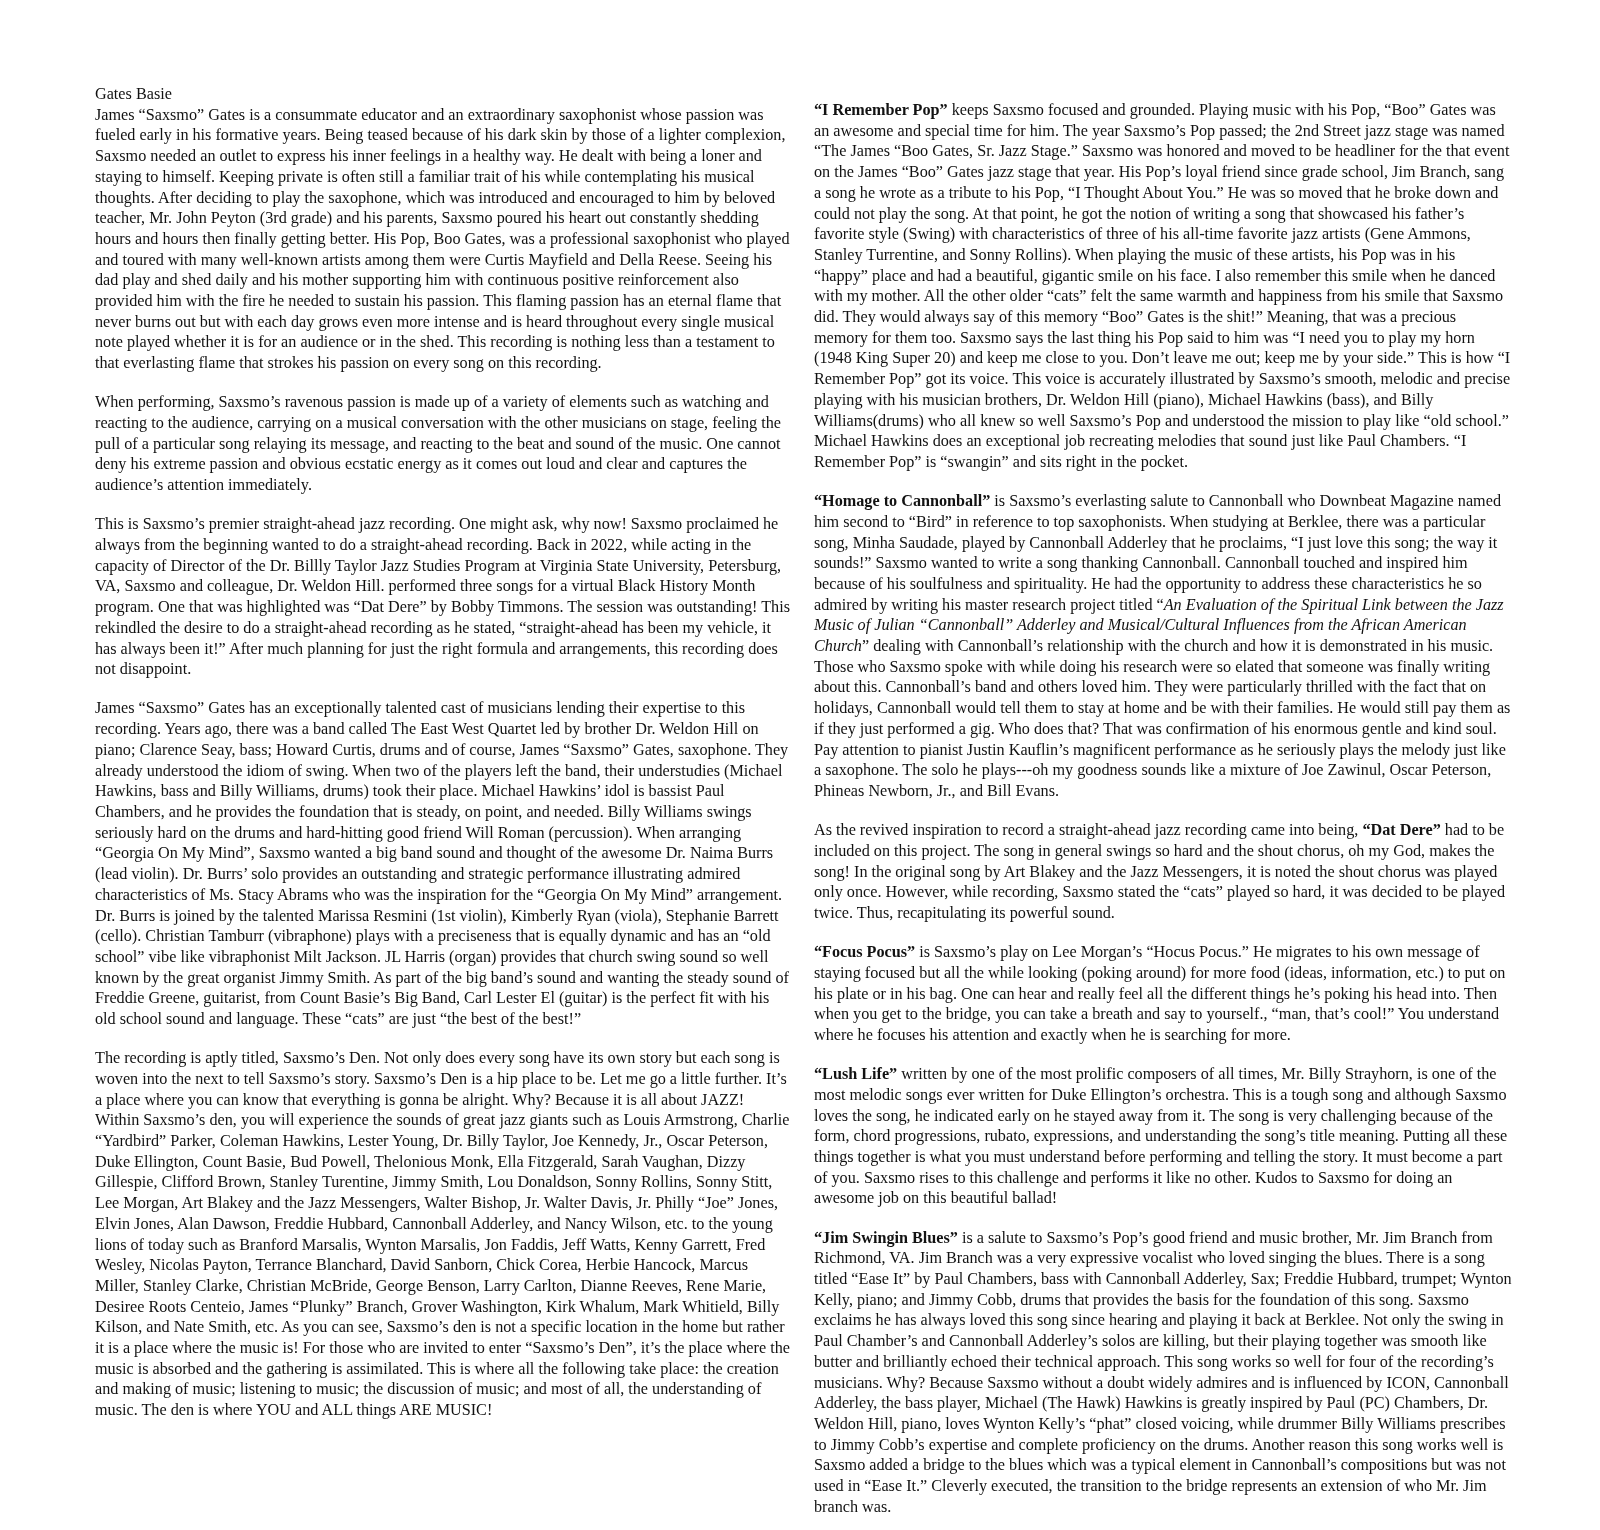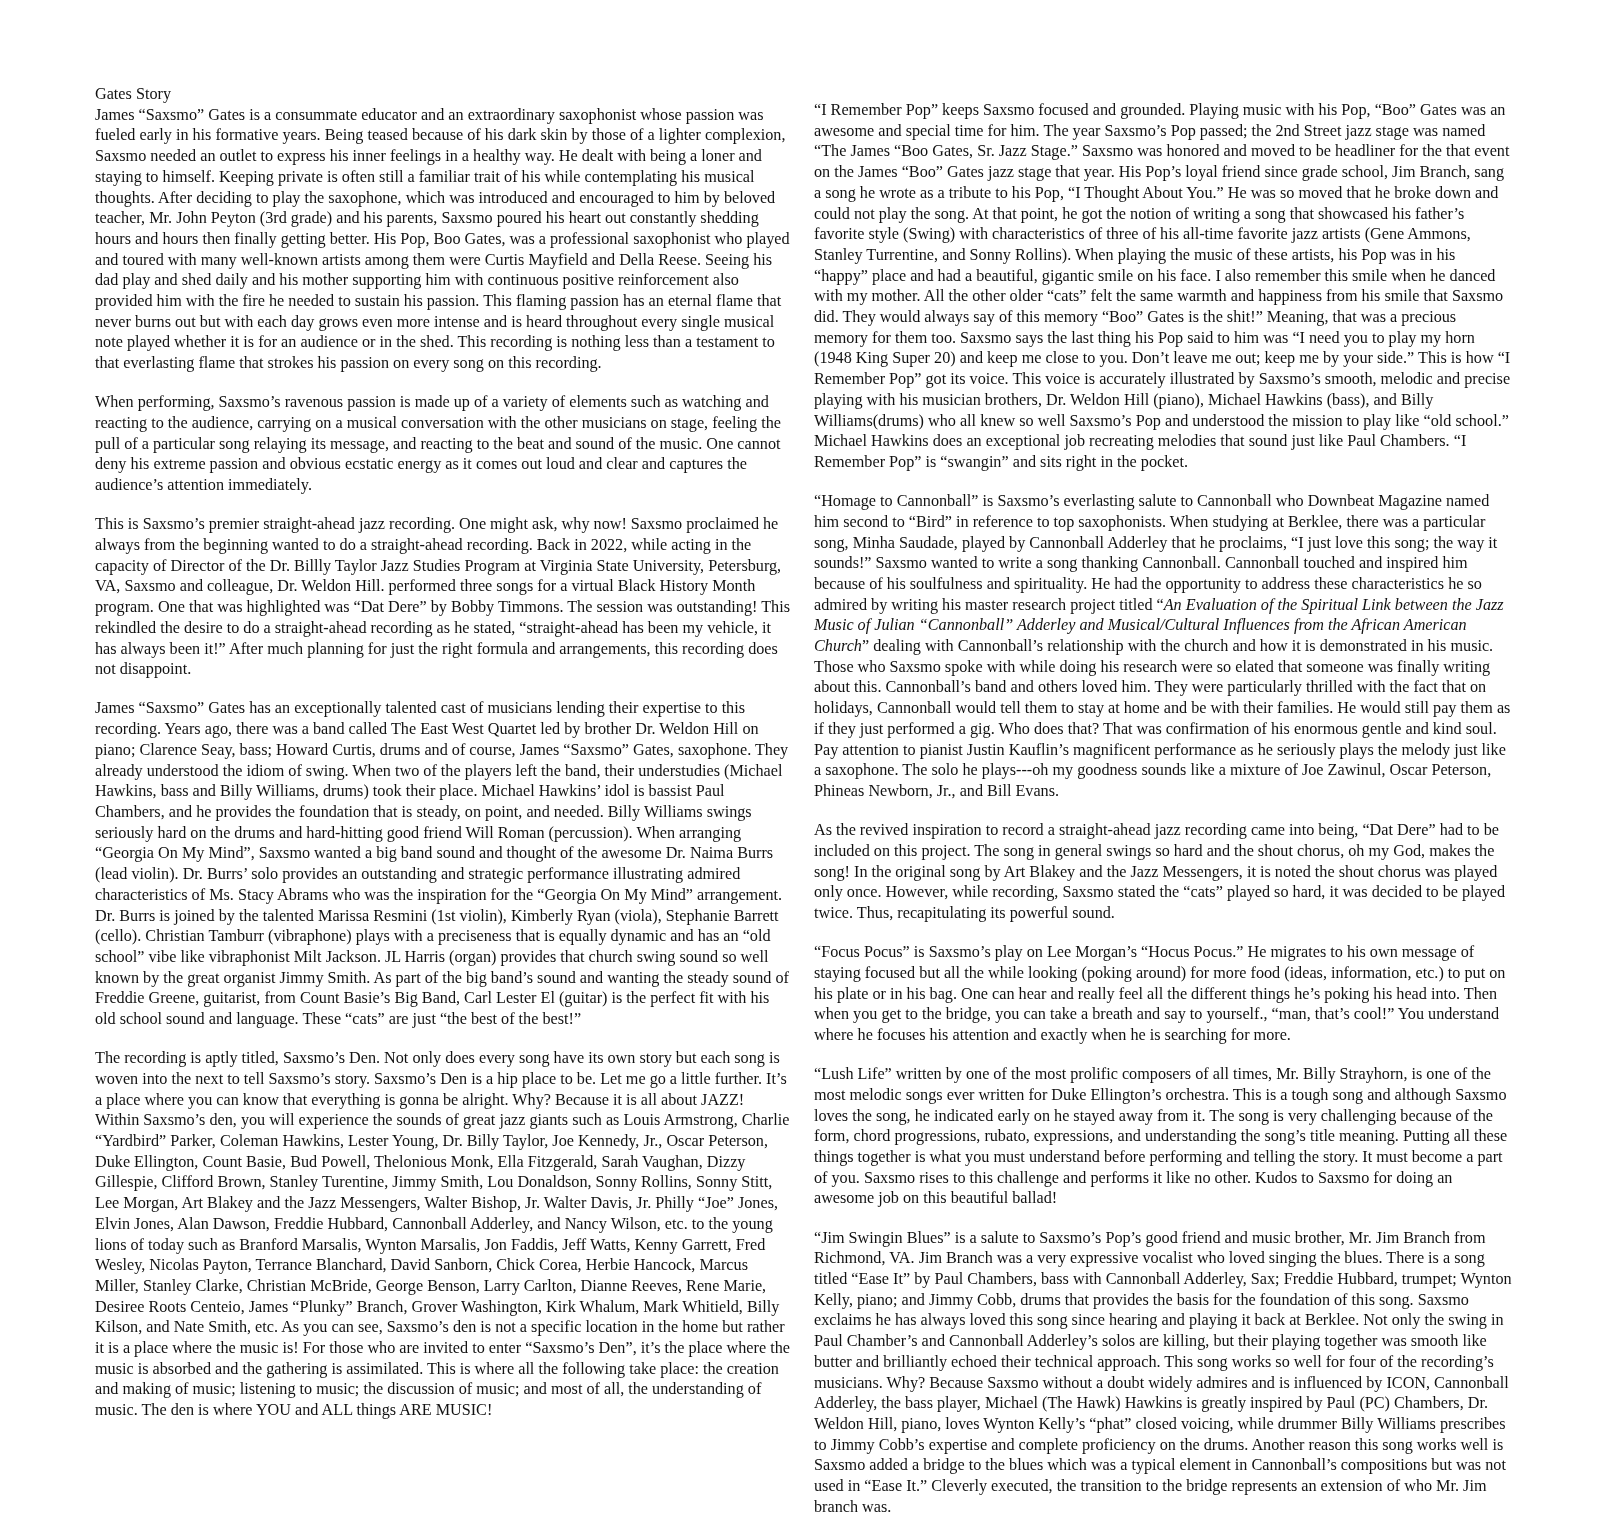--- a/index.html
+++ b/index.html
@@ -32,29 +32,29 @@
   .col-right { width: 698px; padding-top: 16px; }
   .heading {
     font-size: 16.2px;
     line-height: 20.7px;
     margin: 0;
   }
   .paragraphs p {
     margin: 0 0 18.5px 0;
   }
   .paragraphs p:last-child { margin-bottom: 0; }
-  .seg-bold   { font-weight: normal; }
+  .seg-bold   { font-weight: bold; }
   .seg-italic { font-style: italic; }
 </style>
 </head>
 <body>
 
 <main class="page">
   <section class="col col-left">
-    <div class="heading">Gates Story</div>
+    <div class="heading">Gates Basie</div>
     <div class="paragraphs">
         <p><span>James “Saxsmo” Gates is a consummate educator and an extraordinary saxophonist whose passion was fueled early in his formative years. Being teased because of his dark skin by those of a lighter complexion, Saxsmo needed an outlet to express his inner feelings in a healthy way. He dealt with being a loner and staying to himself. Keeping private is often still a familiar trait of his while contemplating his musical thoughts. After deciding to play the saxophone, which was introduced and encouraged to him by beloved teacher, Mr. John Peyton (3rd grade) and his parents, Saxsmo poured his heart out constantly shedding hours and hours then finally getting better. His Pop, Boo Gates, was a professional saxophonist who played and toured with many well-known artists among them were Curtis Mayfield and Della Reese. Seeing his dad play and shed daily and his mother supporting him with continuous positive reinforcement also provided him with the fire he needed to sustain his passion. This flaming passion has an eternal flame that never burns out but with each day grows even more intense and is heard throughout every single musical note played whether it is for an audience or in the shed. This recording is nothing less than a testament to that everlasting flame that strokes his passion on every song on this recording.</span></p>
         <p><span>When performing, Saxsmo’s ravenous passion is made up of a variety of elements such as watching and reacting to the audience, carrying on a musical conversation with the other musicians on stage, feeling the pull of a particular song relaying its message, and reacting to the beat and sound of the music. One cannot deny his extreme passion and obvious ecstatic energy as it comes out loud and clear and captures the audience’s attention immediately.</span></p>
         <p><span>This is Saxsmo’s premier straight-ahead jazz recording. One might ask, why now! Saxsmo proclaimed he always from the beginning wanted to do a straight-ahead recording. Back in 2022, while acting in the capacity of Director of the Dr. Billly Taylor Jazz Studies Program at Virginia State University, Petersburg, VA, Saxsmo and colleague, Dr. Weldon Hill. performed three songs for a virtual Black History Month program. One that was highlighted was “Dat Dere” by Bobby Timmons. The session was outstanding! This rekindled the desire to do a straight-ahead recording as he stated, “straight-ahead has been my vehicle, it has always been it!” After much planning for just the right formula and arrangements, this recording does not disappoint.</span></p>
         <p><span>James “Saxsmo” Gates has an exceptionally talented cast of musicians lending their expertise to this recording. Years ago, there was a band called The East West Quartet led by brother Dr. Weldon Hill on piano; Clarence Seay, bass; Howard Curtis, drums and of course, James “Saxsmo” Gates, saxophone. They already understood the idiom of swing. When two of the players left the band, their understudies (Michael Hawkins, bass and Billy Williams, drums) took their place. Michael Hawkins’ idol is bassist Paul Chambers, and he provides the foundation that is steady, on point, and needed. Billy Williams swings seriously hard on the drums and hard-hitting good friend Will Roman (percussion). When arranging “Georgia On My Mind”, Saxsmo wanted a big band sound and thought of the awesome Dr. Naima Burrs (lead violin). Dr. Burrs’ solo provides an outstanding and strategic performance illustrating admired characteristics of Ms. Stacy Abrams who was the inspiration for the “Georgia On My Mind” arrangement. Dr. Burrs is joined by the talented Marissa Resmini (1st violin), Kimberly Ryan (viola), Stephanie Barrett (cello). Christian Tamburr (vibraphone) plays with a preciseness that is equally dynamic and has an “old school” vibe like vibraphonist Milt Jackson. JL Harris (organ) provides that church swing sound so well known by the great organist Jimmy Smith. As part of the big band’s sound and wanting the steady sound of Freddie Greene, guitarist, from Count Basie’s Big Band, Carl Lester El (guitar) is the perfect fit with his old school sound and language. These “cats” are just “the best of the best!”</span></p>
         <p><span>The recording is aptly titled, Saxsmo’s Den. Not only does every song have its own story but each song is woven into the next to tell Saxsmo’s story. Saxsmo’s Den is a hip place to be. Let me go a little further. It’s a place where you can know that everything is gonna be alright. Why? Because it is all about JAZZ! Within Saxsmo’s den, you will experience the sounds of great jazz giants such as Louis Armstrong, Charlie “Yardbird” Parker, Coleman Hawkins, Lester Young, Dr. Billy Taylor, Joe Kennedy, Jr., Oscar Peterson, Duke Ellington, Count Basie, Bud Powell, Thelonious Monk, Ella Fitzgerald, Sarah Vaughan, Dizzy Gillespie, Clifford Brown, Stanley Turentine, Jimmy Smith, Lou Donaldson, Sonny Rollins, Sonny Stitt, Lee Morgan, Art Blakey and the Jazz Messengers, Walter Bishop, Jr. Walter Davis, Jr. Philly “Joe” Jones, Elvin Jones, Alan Dawson, Freddie Hubbard, Cannonball Adderley, and Nancy Wilson, etc. to the young lions of today such as Branford Marsalis, Wynton Marsalis, Jon Faddis, Jeff Watts, Kenny Garrett, Fred Wesley, Nicolas Payton, Terrance Blanchard, David Sanborn, Chick Corea, Herbie Hancock, Marcus Miller, Stanley Clarke, Christian McBride, George Benson, Larry Carlton, Dianne Reeves, Rene Marie, Desiree Roots Centeio, James “Plunky” Branch, Grover Washington, Kirk Whalum, Mark Whitield, Billy Kilson, and Nate Smith, etc. As you can see, Saxsmo’s den is not a specific location in the home but rather it is a place where the music is! For those who are invited to enter “Saxsmo’s Den”, it’s the place where the music is absorbed and the gathering is assimilated. This is where all the following take place: the creation and making of music; listening to music; the discussion of music; and most of all, the understanding of music. The den is where YOU and ALL things ARE MUSIC!</span></p>
       </div>
   </section>
   <section class="col col-right">
     <div class="paragraphs">

